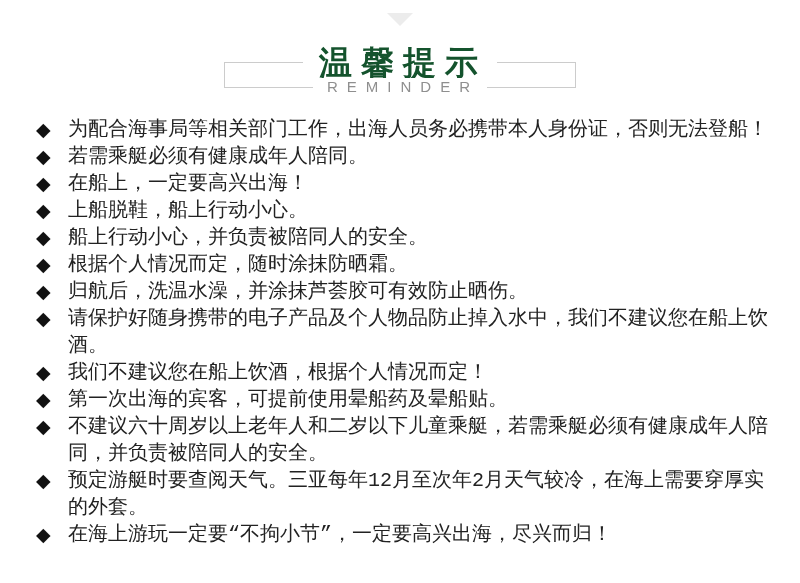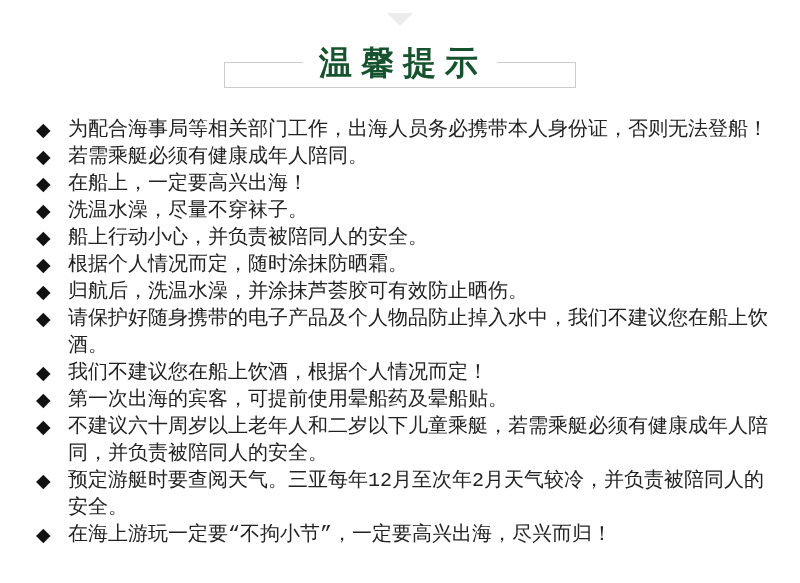--- a/index.html
+++ b/index.html
@@ -83,38 +83,39 @@
     font-family: Liberation Mono, monospace;
   }
 </style>
 </head>
 <body>
 
 <div class="triangle-down"></div>
 
 <div class="header-box">
   <div class="page-title">温馨提示</div>
+  <div class="page-subtitle">REMINDER</div>
 </div>
 
 <ul class="reminder-list">
     <li class="reminder-item">
       <span class="bullet">◆</span>
       <span class="text">为配合海事局等相关部门工作，出海人员务必携带本人身份证，否则无法登船！</span>
     </li>
     <li class="reminder-item">
       <span class="bullet">◆</span>
       <span class="text">若需乘艇必须有健康成年人陪同。</span>
     </li>
     <li class="reminder-item">
       <span class="bullet">◆</span>
       <span class="text">在船上，一定要高兴出海！</span>
     </li>
     <li class="reminder-item">
       <span class="bullet">◆</span>
-      <span class="text">洗温水澡，尽量不穿袜子。</span>
+      <span class="text">上船脱鞋，船上行动小心。</span>
     </li>
     <li class="reminder-item">
       <span class="bullet">◆</span>
       <span class="text">船上行动小心，并负责被陪同人的安全。</span>
     </li>
     <li class="reminder-item">
       <span class="bullet">◆</span>
       <span class="text">根据个人情况而定，随时涂抹防晒霜。</span>
     </li>
     <li class="reminder-item">
@@ -132,19 +133,19 @@
     <li class="reminder-item">
       <span class="bullet">◆</span>
       <span class="text">第一次出海的宾客，可提前使用晕船药及晕船贴。</span>
     </li>
     <li class="reminder-item">
       <span class="bullet">◆</span>
       <span class="text">不建议六十周岁以上老年人和二岁以下儿童乘艇，若需乘艇必须有健康成年人陪同，并负责被陪同人的安全。</span>
     </li>
     <li class="reminder-item">
       <span class="bullet">◆</span>
-      <span class="text">预定游艇时要查阅天气。三亚每年12月至次年2月天气较冷，并负责被陪同人的安全。</span>
+      <span class="text">预定游艇时要查阅天气。三亚每年12月至次年2月天气较冷，在海上需要穿厚实的外套。</span>
     </li>
     <li class="reminder-item">
       <span class="bullet">◆</span>
       <span class="text">在海上游玩一定要“不拘小节”，一定要高兴出海，尽兴而归！</span>
     </li>
   </ul>
 
 </body></html>

